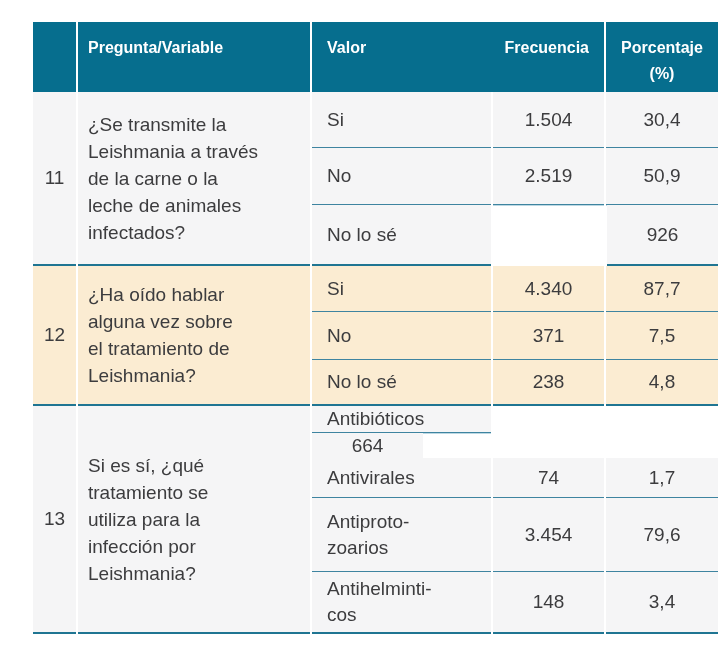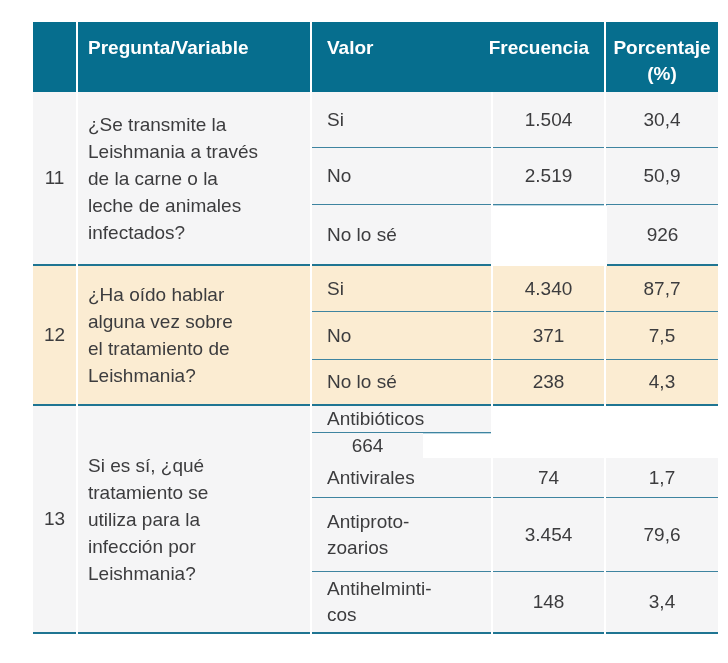--- a/index.html
+++ b/index.html
@@ -8,21 +8,21 @@
     font-family:"Liberation Sans","DejaVu Sans",sans-serif;
     color:#3c3c3e;overflow:hidden;
   }
   .tbl{width:685px;margin:22px 0 0 33px;}
   .row{display:flex;column-gap:2px;}
   .cell{box-sizing:border-box;}
 
   
   .hdr{height:70px;}
   .hdr .cell{
-    background:#066e8e;color:#ffffff;font-weight:bold;font-size:19px;
+    background:#066e8e;color:#ffffff;font-weight:bold;font-size:16px;
     padding-top:13px;line-height:26px;
   }
   .c-num{width:43px;flex:none;}
   .c-q{width:232px;flex:none;padding-left:10px;}
   .c-vf{width:292px;flex:none;display:flex;justify-content:space-between;
         padding-left:15px;padding-right:15px;}
   .c-pc{width:112px;flex:none;text-align:center;white-space:pre-line;}
 
   
   .block{display:flex;column-gap:2px;}
@@ -115,21 +115,21 @@
         <div class="cell s-cell s-porc">87,7</div>
       </div>
       <div class="subrow">
         <div class="cell s-cell s-valor">No</div>
         <div class="cell s-cell s-frec">371</div>
         <div class="cell s-cell s-porc">7,5</div>
       </div>
       <div class="subrow">
         <div class="cell s-cell s-valor">No lo sé</div>
         <div class="cell s-cell s-frec">238</div>
-        <div class="cell s-cell s-porc">4,3</div>
+        <div class="cell s-cell s-porc">4,8</div>
       </div>
     </div>
   </div>
 
   <div class="block b13">
     <div class="cell b-cell b-num">13</div>
     <div class="cell b-cell b-q">Si es sí, ¿qué
 tratamiento se
 utiliza para la
 infección por

